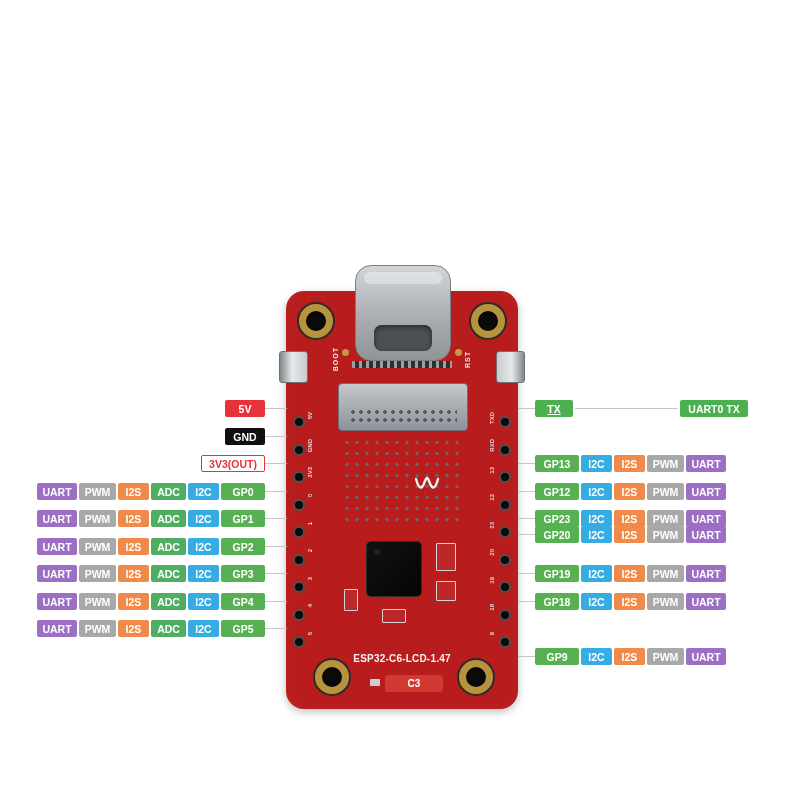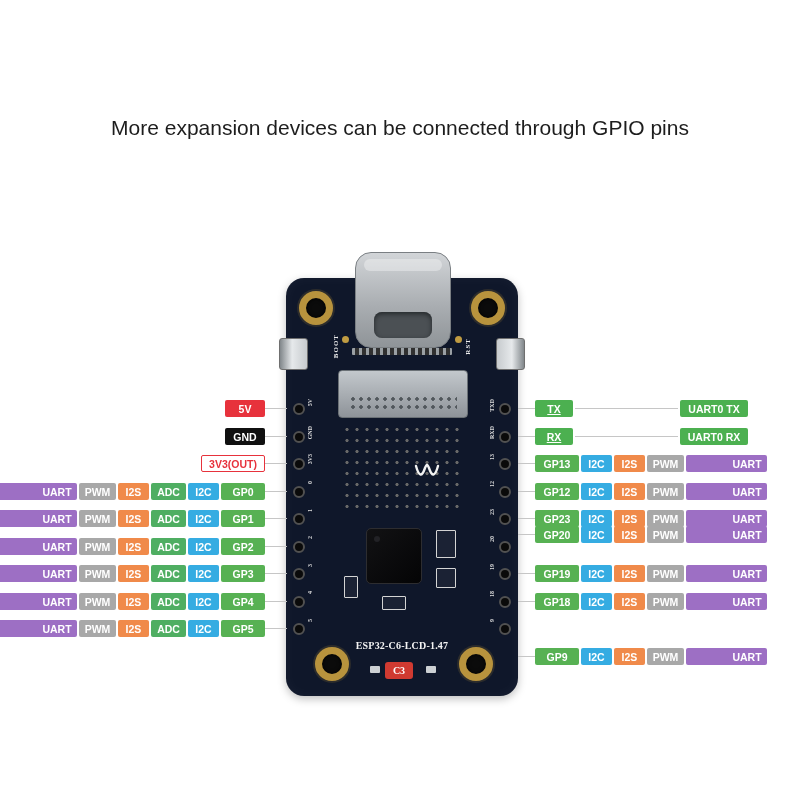--- a/index.html
+++ b/index.html
@@ -15,35 +15,35 @@
   .row{position:absolute;display:flex;gap:2px;height:17px;align-items:center;}
   .row.left{right:535px;}
   .row.left::after{content:"";position:absolute;right:-22px;top:8px;width:22px;height:1px;background:var(--wire);}
   .row.right{left:535px;}
   .row.right::before{content:"";position:absolute;left:-17px;top:8px;width:17px;height:1px;background:var(--wire);}
   .uartrow{width:213px;}
   .wire{flex:1 1 auto;height:1px;background:var(--wire);}
 
   .badge{display:inline-flex;align-items:center;justify-content:center;height:17px;
          border-radius:2px;color:#fff;font-size:10.5px;font-weight:bold;white-space:nowrap;flex:0 0 auto;}
-  .b-uart{width:40px;background:var(--uart);padding-left:41px;}
+  .b-uart{width:40px;background:var(--uart);}
   .b-pwm{width:37px;background:var(--pwm);}
   .b-i2s{width:31px;background:var(--i2s);}
   .b-adc{width:35px;background:var(--adc);}
   .b-i2c{width:31px;background:var(--i2c);}
   .b-gp{width:44px;background:var(--gp);}
   .b-tx{width:38px;background:var(--tx);text-decoration:underline;}
   .b-uart0{width:68px;background:var(--tx);}
   .b-v5{width:40px;background:var(--v5);}
   .b-gnd{width:40px;background:var(--gnd);}
   .b-v33{width:62px;background:#fff;color:var(--v33);border:1px solid var(--v33);height:15px;}
 
   
-  .board{position:absolute;left:286px;top:278px;width:232px;height:418px;background:#0f172a;
-         border-radius:18px;box-shadow:0 3px 8px rgba(0,0,0,.25), inset 0 0 14px rgba(255,255,255,.04);font-family:Liberation Serif, serif;}
+  .board{position:absolute;left:286px;top:291px;width:232px;height:418px;background:#b91c1c;
+         border-radius:18px;box-shadow:0 3px 8px rgba(0,0,0,.25), inset 0 0 14px rgba(255,255,255,.04);}
   .mhole{position:absolute;width:20px;height:20px;border-radius:50%;background:#0b0b0b;
          border:7px solid #b8933d;box-shadow:0 0 0 2px #2c2c2c, inset 0 0 4px #000;}
   .usb{position:absolute;left:69px;top:-26px;width:94px;height:94px;border-radius:16px;
        background:linear-gradient(180deg,#d2d5d8,#aaaeb2 55%,#8f9498);border:1px solid #7a7f83;}
   .usb::before{content:"";position:absolute;left:8px;top:6px;right:8px;height:12px;border-radius:8px;background:rgba(255,255,255,.35);}
   .usb::after{content:"";position:absolute;left:50%;transform:translateX(-50%);bottom:9px;width:58px;height:26px;
        border-radius:8px;background:#4b5054;box-shadow:inset 0 2px 5px #24282b;}
   .usbpins{position:absolute;left:66px;top:70px;width:100px;height:7px;border-radius:1px;
        background:repeating-linear-gradient(90deg,#9aa0a4 0 3px,#303030 3px 7px);}
   .btn{position:absolute;top:60px;width:27px;height:30px;border:1px solid #6f6f6f;border-radius:3px;}
@@ -62,29 +62,28 @@
         background:linear-gradient(135deg,#121214,#040405);border:1px solid #2d2d30;}
   .chip::after{content:"";position:absolute;left:7px;top:7px;width:6px;height:6px;border-radius:50%;background:#222226;}
   .silk{position:absolute;border:1px solid #d4d4d4;background:rgba(255,255,255,.05);border-radius:1px;}
   .pad{position:absolute;background:#ccd0d3;border-radius:1px;}
   .gdot{position:absolute;width:7px;height:7px;border-radius:50%;background:#c09c42;}
   .phole{position:absolute;width:8px;height:8px;border-radius:50%;background:#0a0a0a;border:2px solid #515151;}
   .pinlbl{position:absolute;color:#dedede;font-size:6px;font-weight:bold;
         writing-mode:vertical-rl;transform:rotate(180deg);}
   .silktext{position:absolute;left:0;width:232px;top:362px;text-align:center;color:#f4f4f4;
         font-size:10px;font-weight:bold;letter-spacing:.2px;}
-  .c3{position:absolute;left:99px;top:384px;width:28px;height:17px;border-radius:3px;background:#d03a31;
+  .c3{position:absolute;left:99px;top:384px;width:58px;height:17px;border-radius:3px;background:#d03a31;
         color:#fff;font-size:10px;font-weight:bold;display:flex;align-items:center;justify-content:center;}
 </style>
 </head>
 <body>
 
 <div class="page">
 
-  <p class="subtitle">More expansion devices can be connected through GPIO pins</p>
 
   <div class="board">
     <span class="mhole" style="left:13px;top:13px"></span>
     <span class="mhole" style="left:185px;top:13px"></span>
     <span class="mhole" style="left:29px;top:369px"></span>
     <span class="mhole" style="left:173px;top:369px"></span>
 
     <div class="usb"></div>
     <span class="usbpins"></span>
     <span class="gdot" style="left:56px;top:58px"></span>
@@ -215,25 +214,20 @@
     <span class="badge b-adc">ADC</span>
     <span class="badge b-i2c">I2C</span>
     <span class="badge b-gp">GP5</span>
   </div>
 
   <div class="row right uartrow" style="top:400px">
     <span class="badge b-tx">TX</span>
     <span class="wire"></span>
     <span class="badge b-uart0">UART0 TX</span>
   </div>
-  <div class="row right uartrow" style="top:428px">
-    <span class="badge b-tx">RX</span>
-    <span class="wire"></span>
-    <span class="badge b-uart0">UART0 RX</span>
-  </div>
 
   <div class="row right" style="top:455px">
     <span class="badge b-gp">GP13</span>
     <span class="badge b-i2c">I2C</span>
     <span class="badge b-i2s">I2S</span>
     <span class="badge b-pwm">PWM</span>
     <span class="badge b-uart">UART</span>
   </div>
   <div class="row right" style="top:483px">
     <span class="badge b-gp">GP12</span>

